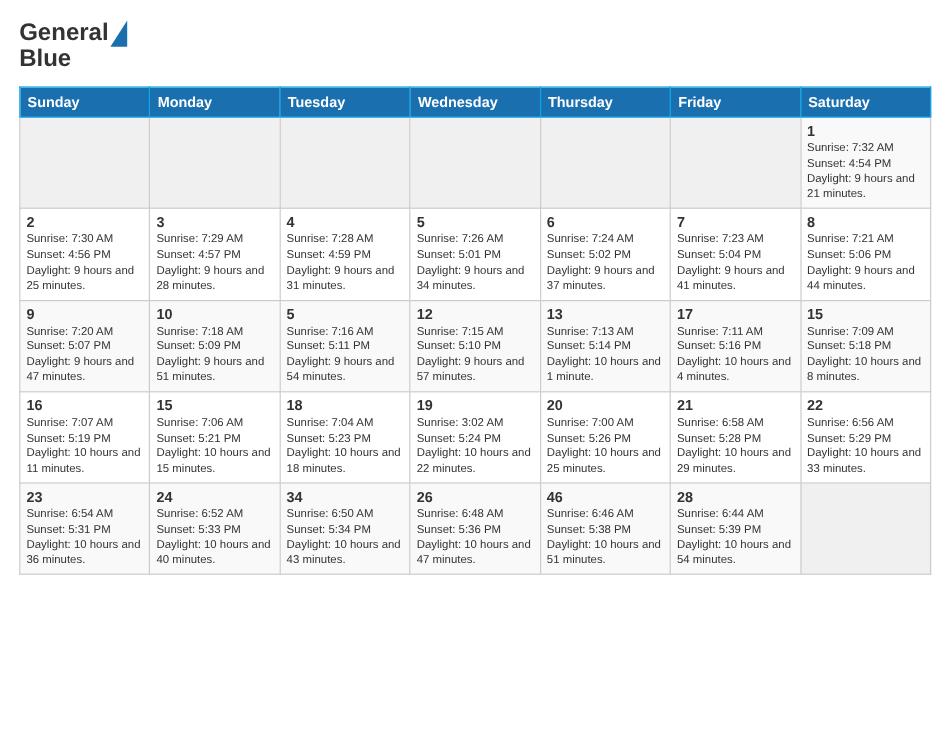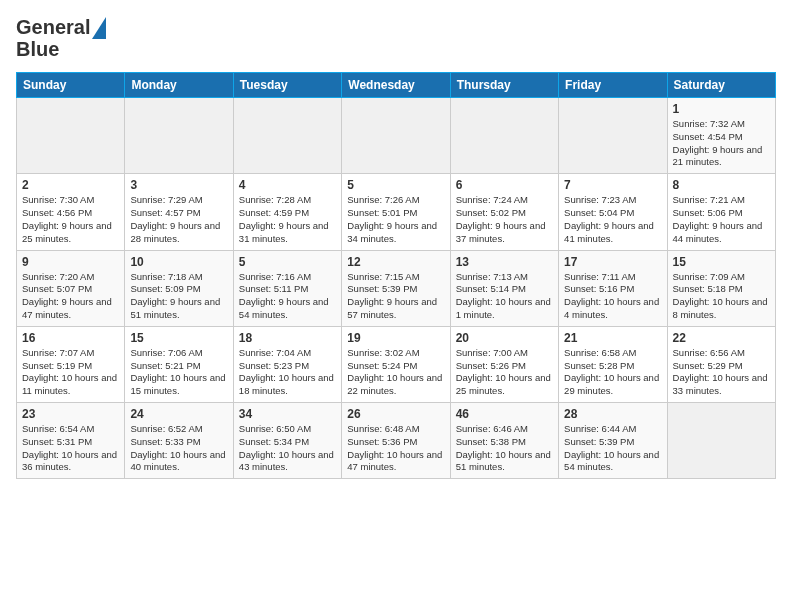--- a/index.html
+++ b/index.html
@@ -198,21 +198,21 @@
         </td>
         <td>
           <span class="day-number">5</span>
           <div class="day-info">Sunrise: 7:16 AM
 Sunset: 5:11 PM
 Daylight: 9 hours and 54 minutes.</div>
         </td>
         <td>
           <span class="day-number">12</span>
           <div class="day-info">Sunrise: 7:15 AM
-Sunset: 5:39 PM
+Sunset: 5:10 PM
 Daylight: 9 hours and 57 minutes.</div>
         </td>
         <td>
           <span class="day-number">13</span>
           <div class="day-info">Sunrise: 7:13 AM
 Sunset: 5:14 PM
 Daylight: 10 hours and 1 minute.</div>
         </td>
         <td>
           <span class="day-number">17</span>

